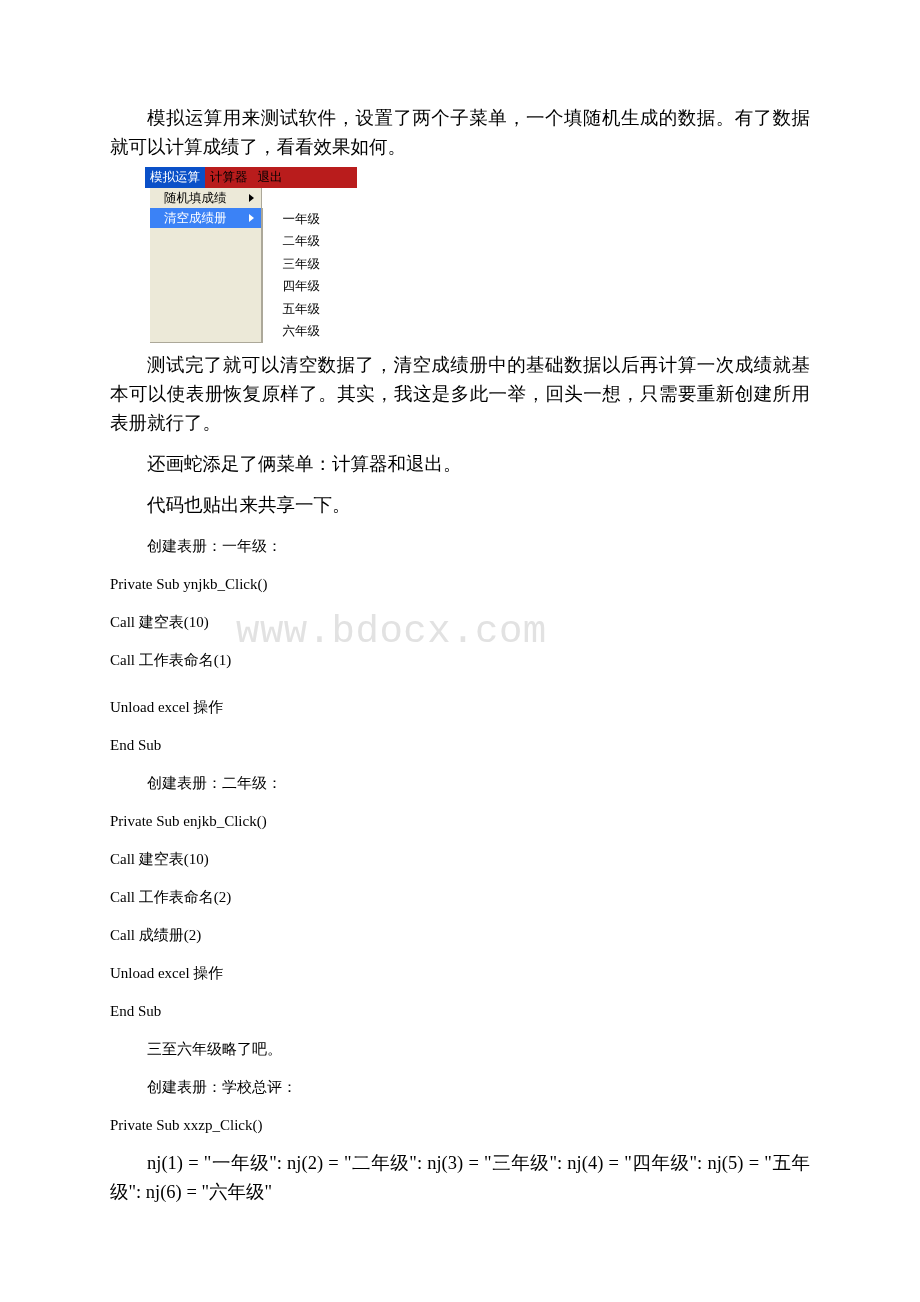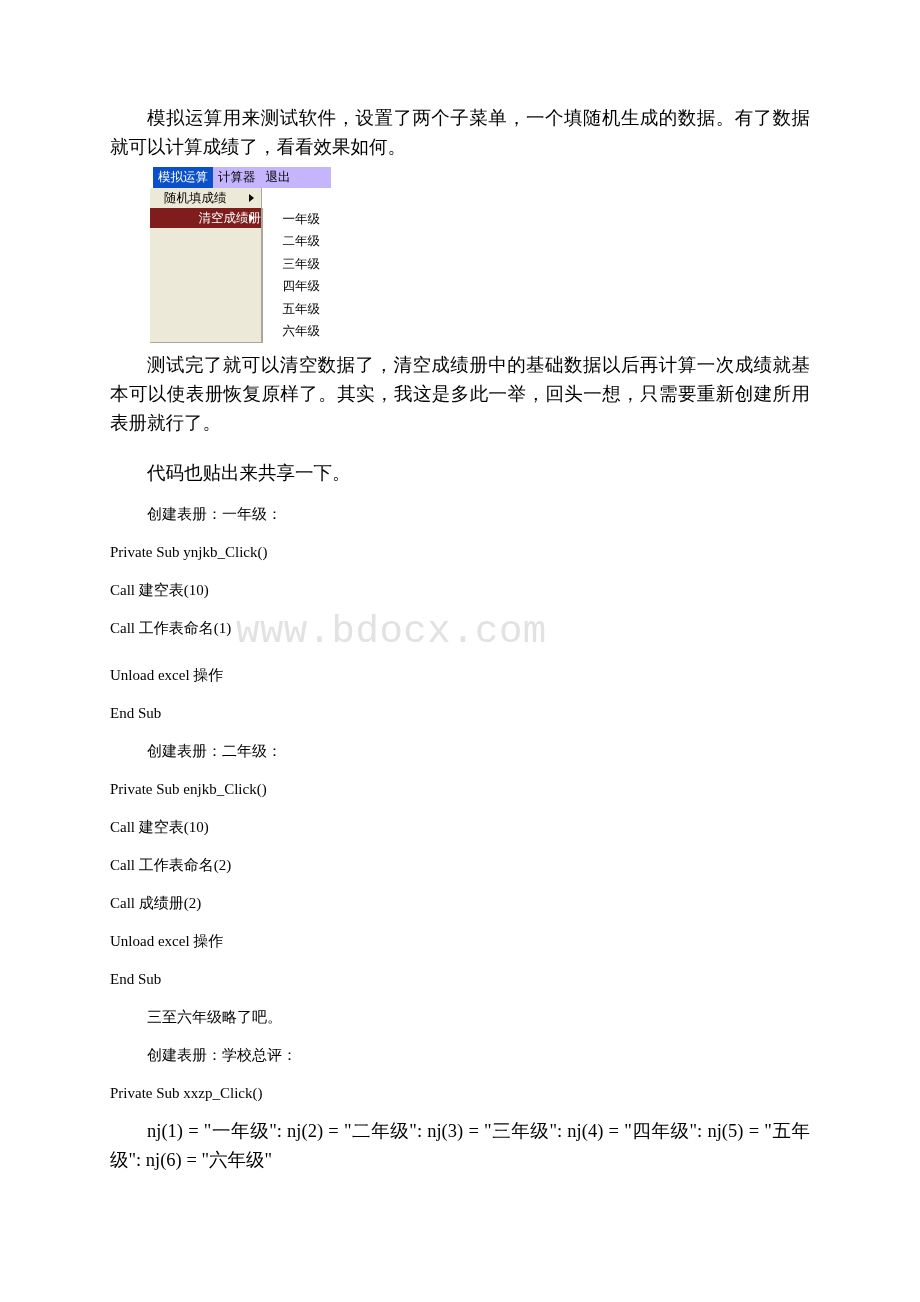--- a/index.html
+++ b/index.html
@@ -82,26 +82,25 @@
     top: 167px;
     width: 178px;
     height: 176px;
     font-family: "DejaVu Sans", "Liberation Sans", sans-serif;
     z-index: 20;
   }
 
   .menubar {
     position: absolute;
     left: 0; top: 0;
-    width: 178px;
+    width: 212px;
     height: 21px;
-    background: #c4b5fd;
+    background: #b91c1c;
     display: flex;
     align-items: stretch;
-    margin-left: 8px;
   }
   .menubar-item {
     display: flex;
     align-items: center;
     justify-content: center;
     font-size: 12.5px;
     color: #000;
     padding: 0 5px;
     line-height: 1;
     white-space: nowrap;
@@ -127,23 +126,22 @@
     height: 20px;
     display: flex;
     align-items: center;
     font-size: 12.5px;
     color: #000;
     padding-left: 14px;
     box-sizing: border-box;
     white-space: nowrap;
   }
   .dd-item.selected {
-    background: #7f1d1d;
+    background: #3b82f6;
     color: #ffffff;
-    justify-content: flex-end;
   }
   .dd-arrow {
     position: absolute;
     right: 7px;
     top: 50%;
     transform: translateY(-50%);
     width: 0; height: 0;
     border-left: 5px solid #000;
     border-top: 4px solid transparent;
     border-bottom: 4px solid transparent;
@@ -182,20 +180,21 @@
 
   <div class="content">
 
     <p class="para indent">模拟运算用来测试软件，设置了两个子菜单，一个填随机生成的数据。有了数据就可以计算成绩了，看看效果如何。</p>
 
     <div style="height:186px;"></div>
 
     <p class="para indent">测试完了就可以清空数据了，清空成绩册中的基础数据以后再计算一次成绩就基本可以使表册恢复原样了。其实，我这是多此一举，回头一想，只需要重新创建所用表册就行了。</p>
     <div class="spacer-sm"></div>
 
+    <p class="para indent">还画蛇添足了俩菜单：计算器和退出。</p>
     <div class="spacer-sm"></div>
 
     <p class="para indent">代码也贴出来共享一下。</p>
     <div class="spacer-sm"></div>
 
     <p class="codeline zh-indent">创建表册：一年级：</p>
     <div class="spacer-sm"></div>
     <p class="codeline">Private Sub ynjkb_Click()</p>
     <div class="spacer-sm"></div>
     <p class="codeline">Call 建空表(10)</p>

